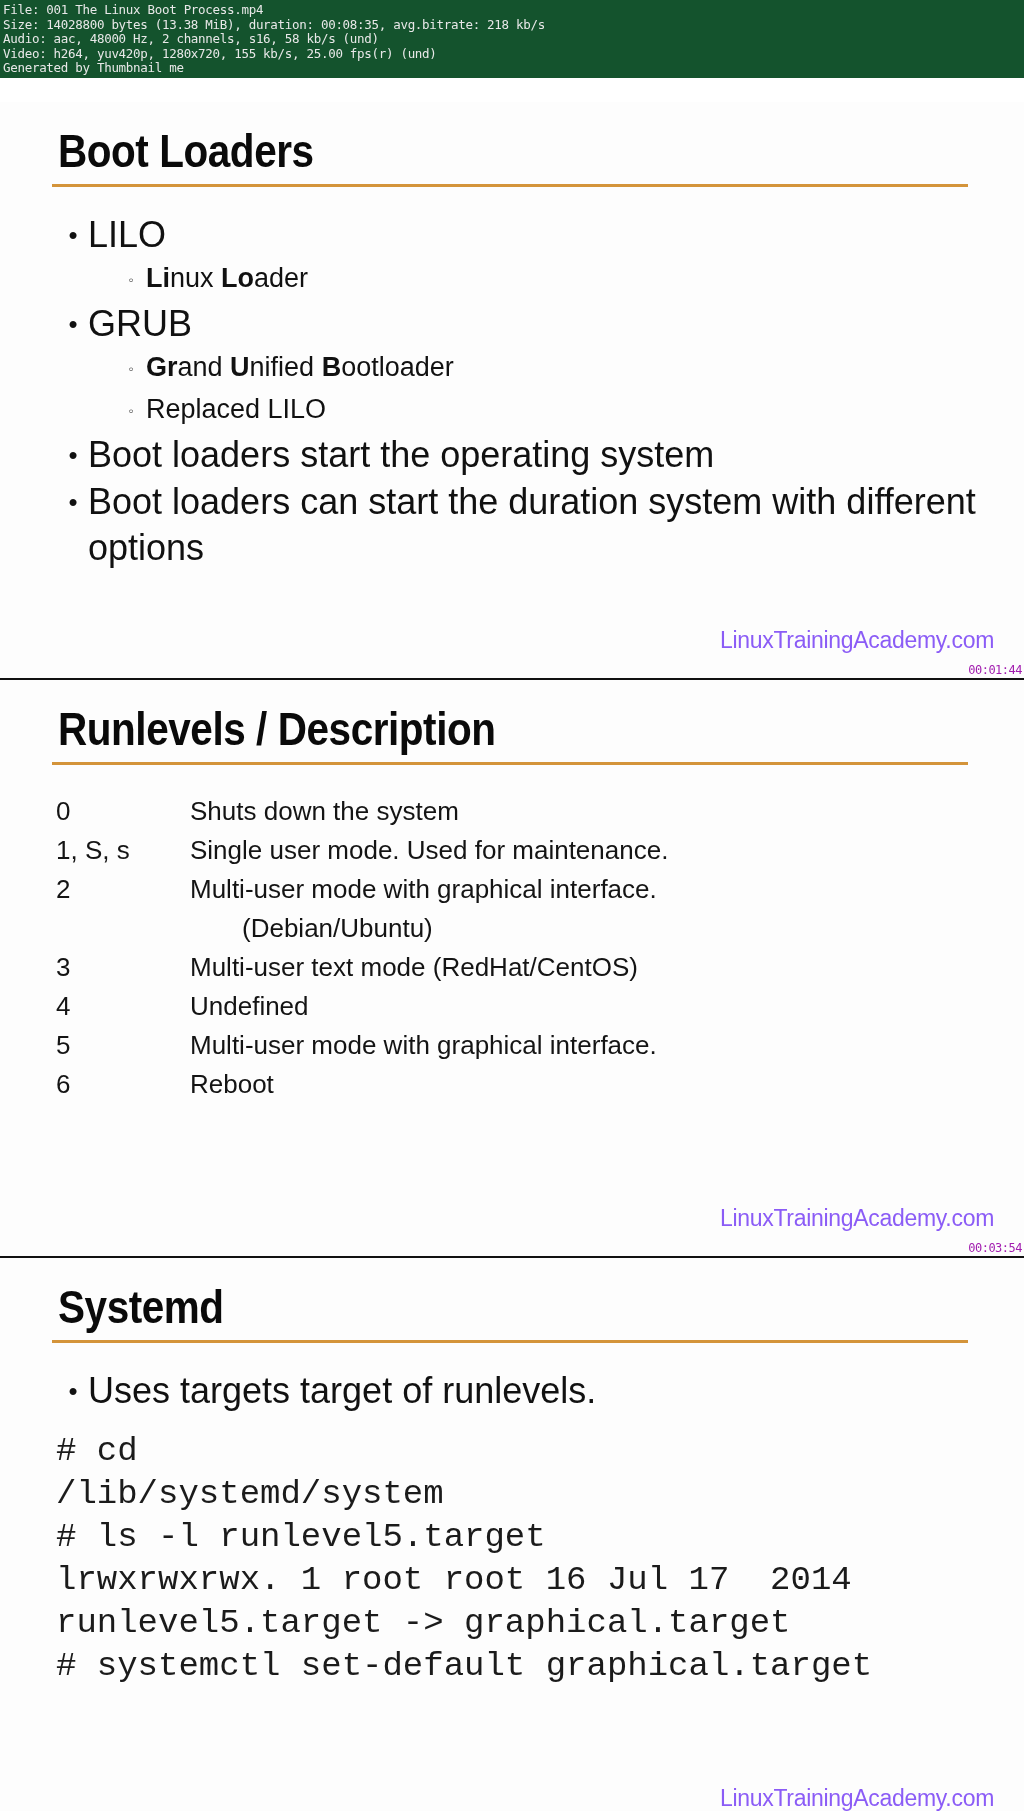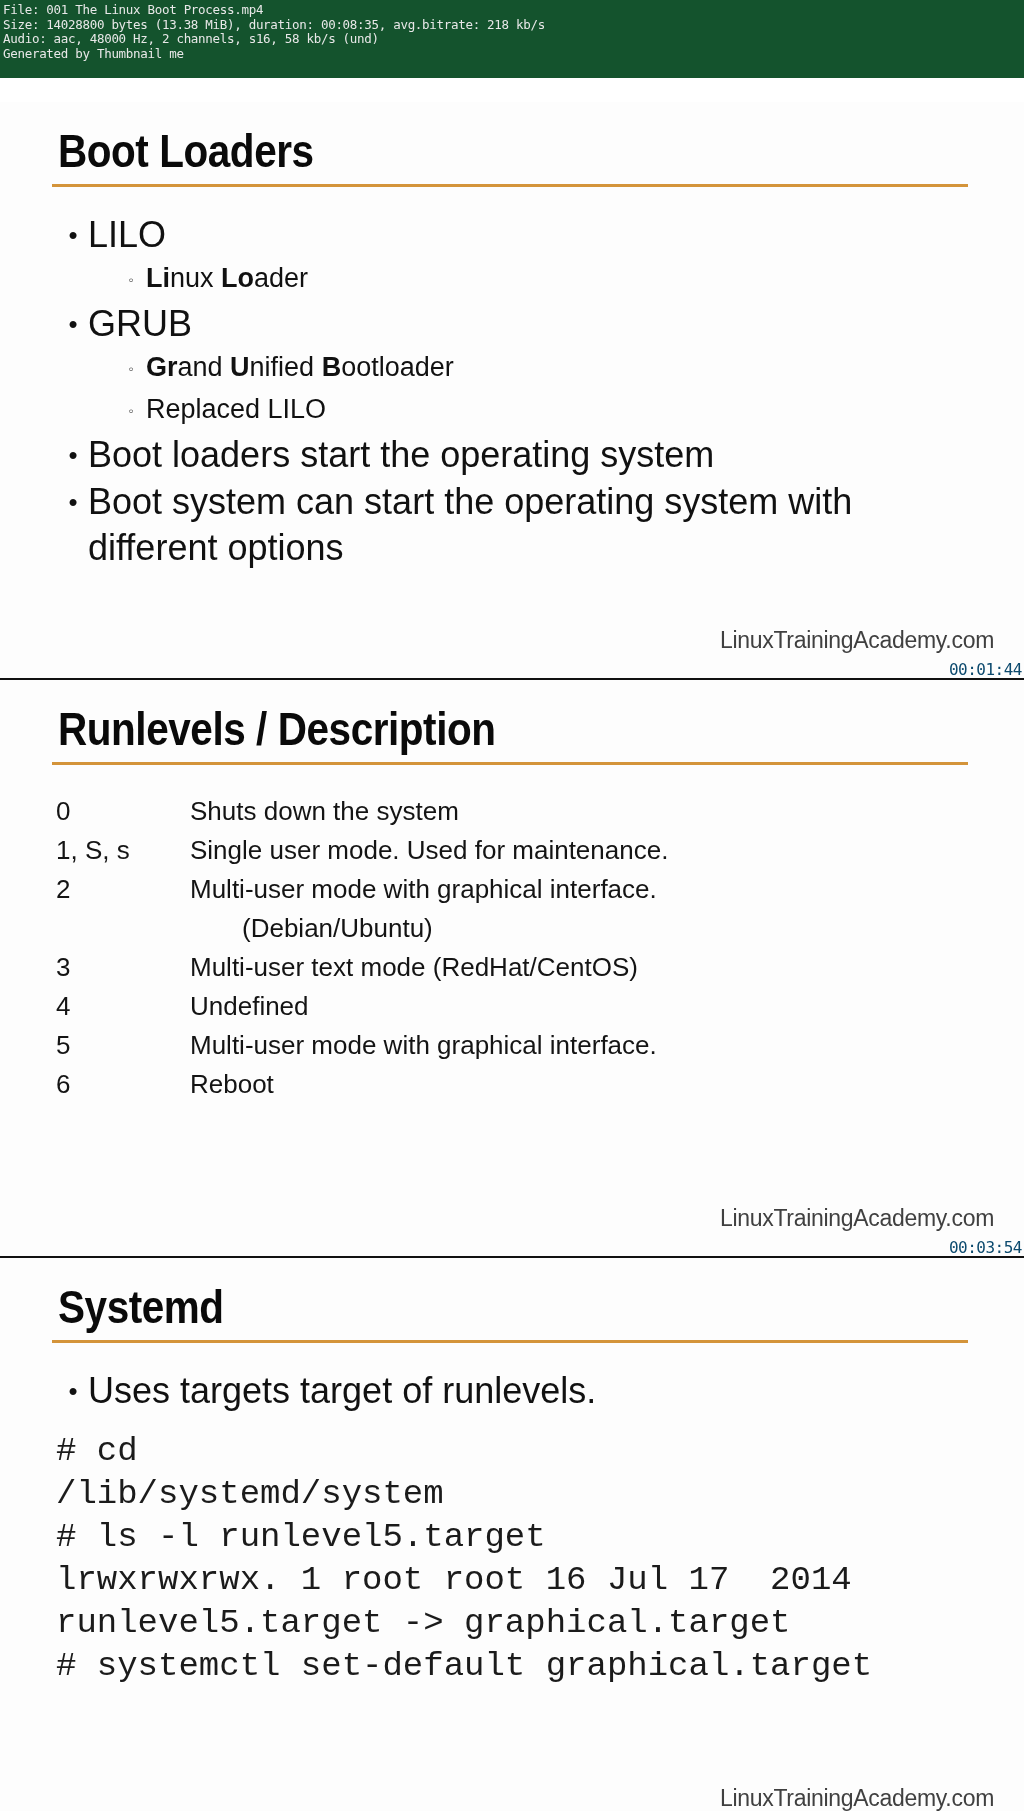--- a/index.html
+++ b/index.html
@@ -144,42 +144,43 @@
     color: #1b1b1b;
     white-space: pre;
   }
 
   
   .watermark {
     position: absolute;
     right: 30px;
     bottom: 24px;
     font-size: 23px;
-    color: #404040;
+    color: #8b5cf6;
     font-family: "Liberation Sans", sans-serif;
     letter-spacing: -0.3px;
   }
   .timestamp {
     position: absolute;
     right: 2px;
     bottom: 2px;
     font-family: "DejaVu Sans Mono", monospace;
-    font-size: 16px;
+    font-size: 12px;
     line-height: 12px;
-    color: #0c4a6e;
+    color: #a21caf;
     letter-spacing: -0.5px;
   }
 </style>
 </head>
 <body>
 
 <div class="meta-header">
   <div class="meta-line">File: 001 The Linux Boot Process.mp4</div>
   <div class="meta-line">Size: 14028800 bytes (13.38 MiB), duration: 00:08:35, avg.bitrate: 218 kb/s</div>
   <div class="meta-line">Audio: aac, 48000 Hz, 2 channels, s16, 58 kb/s (und)</div>
+  <div class="meta-line">Video: h264, yuv420p, 1280x720, 155 kb/s, 25.00 fps(r) (und)</div>
   <div class="meta-line">Generated by Thumbnail me</div>
 </div>
 
 <div class="sheet">
 
   <div class="slide">
     <div class="slide-inner">
       <div class="slide-title">Boot Loaders</div>
       <div class="title-rule"></div>
 
@@ -203,21 +204,21 @@
         <div class="b2">
           <span class="dot">◦</span>
           <span class="txt">Replaced LILO</span>
         </div>
         <div class="b1">
           <span class="dot">•</span>
           <span class="txt">Boot loaders start the operating system</span>
         </div>
         <div class="b1">
           <span class="dot">•</span>
-          <span class="txt">Boot system can start the operating system with different options</span>
+          <span class="txt">Boot loaders can start the duration system with different options</span>
         </div>
       </div>
 
       <div class="watermark">LinuxTrainingAcademy.com</div>
       <div class="timestamp">00:01:44</div>
     </div>
   </div>
 
   <div class="slide">
     <div class="slide-inner">

